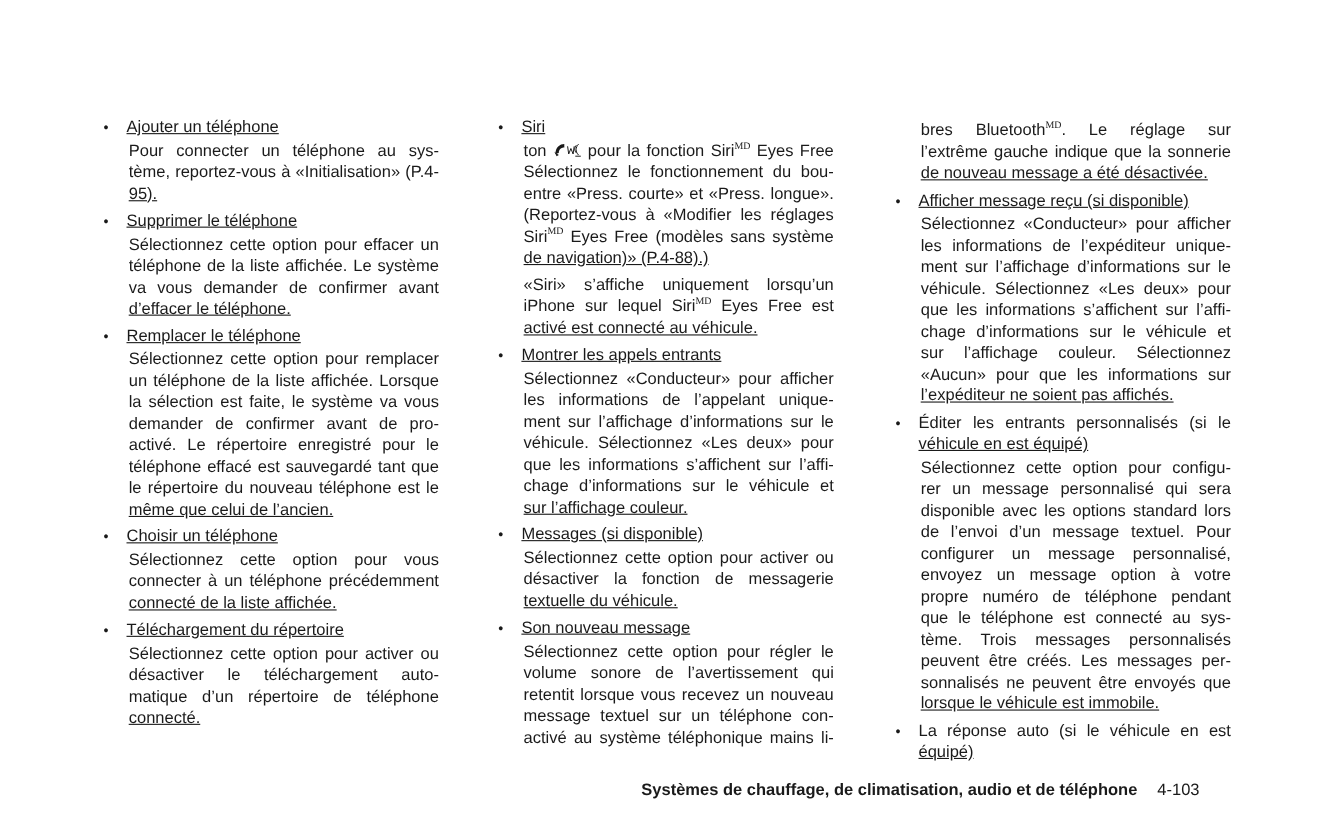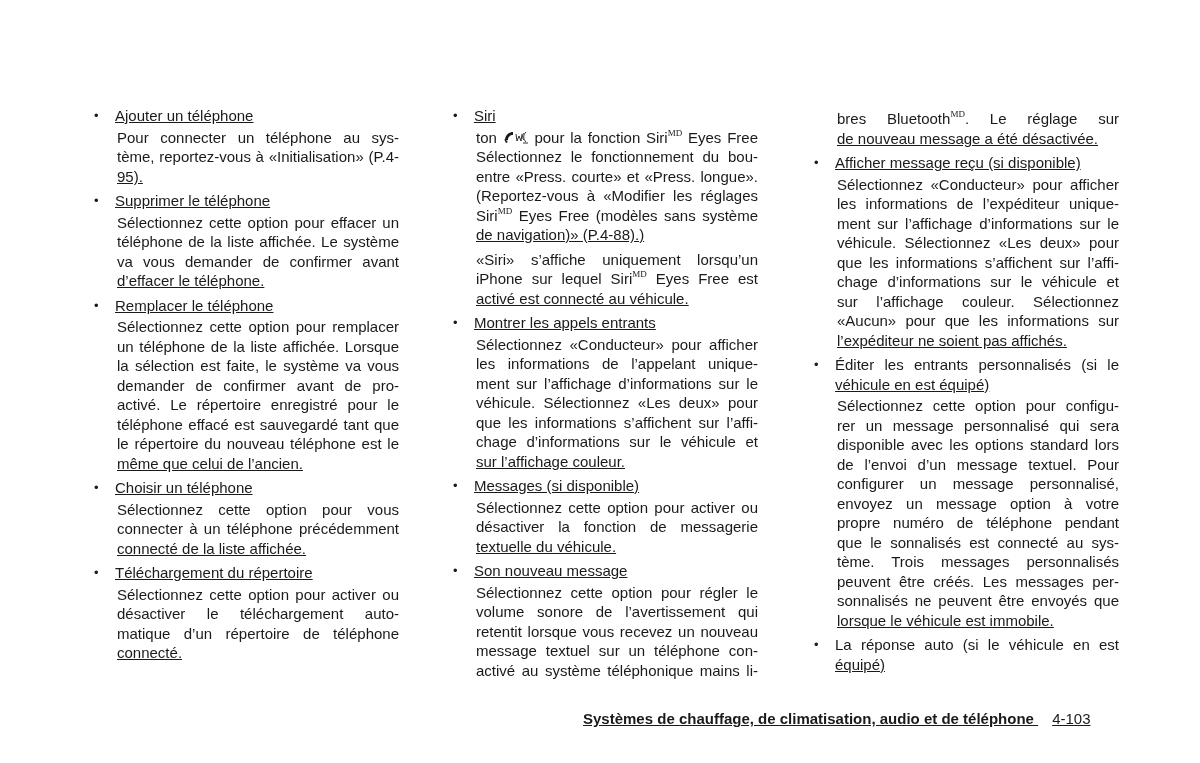--- a/index.html
+++ b/index.html
@@ -12,21 +12,21 @@
   .item { position: relative; }
   .head { font-size: 15px; line-height: 19.5px; padding-left: 24px; position: relative; margin-bottom: 2px; }
   .bullet { position: absolute; left: 3px; top: 0; font-size: 13px; }
   .para { font-size: 15px; line-height: 19.5px; padding-left: 26px; text-align: justify;
           text-align-last: left; margin-bottom: 5px; }
   .para + .para { margin-top: 5px; }
   .l { display: block; text-align: justify; text-align-last: justify; white-space: nowrap; }
   .l.last { text-align-last: left; text-decoration: underline; }
   sup { font-size: 9px; line-height: 0; position: relative; top: -1px; font-family: Liberation Serif, serif; }
   .phone-icon { display: inline-block; width: 26px; height: 14px; vertical-align: -1px; }
-  #footer { position: absolute; left: 583px; top: 710px; font-size: 15px; white-space: nowrap; text-decoration: underline; }
+  #footer { position: absolute; left: 583px; top: 710px; font-size: 15px; white-space: nowrap; }
   #footer-title { font-weight: bold; }
   #footer-page { margin-left: 14px; }
 </style>
 </head>
 <body>
 
 <div id="col1" class="col">
     <div class="item">
       <div class="head">
         <span class="bullet">•</span>
@@ -153,20 +153,21 @@
         <span class="l">retentit lorsque vous recevez un nouveau</span>
         <span class="l">message textuel sur un téléphone con-</span>
         <span class="l">activé au système téléphonique mains li-</span>
       </div>
     </div>
   </div>
 <div id="col3" class="col">
     <div class="item">
       <div class="para">
         <span class="l">bres Bluetooth<sup>MD</sup>. Le réglage sur</span>
+        <span class="l">l’extrême gauche indique que la sonnerie</span>
         <span class="l last">de nouveau message a été désactivée.</span>
       </div>
     </div>
     <div class="item">
       <div class="head">
         <span class="bullet">•</span>
         <span class="l last">Afficher message reçu (si disponible)</span>
       </div>
       <div class="para">
         <span class="l">Sélectionnez «Conducteur» pour afficher</span>
@@ -187,21 +188,21 @@
         <span class="l last">véhicule en est équipé)</span>
       </div>
       <div class="para">
         <span class="l">Sélectionnez cette option pour configu-</span>
         <span class="l">rer un message personnalisé qui sera</span>
         <span class="l">disponible avec les options standard lors</span>
         <span class="l">de l’envoi d’un message textuel. Pour</span>
         <span class="l">configurer un message personnalisé,</span>
         <span class="l">envoyez un message option à votre</span>
         <span class="l">propre numéro de téléphone pendant</span>
-        <span class="l">que le sonnalisés est connecté au sys-</span>
+        <span class="l">que le téléphone est connecté au sys-</span>
         <span class="l">tème. Trois messages personnalisés</span>
         <span class="l">peuvent être créés. Les messages per-</span>
         <span class="l">sonnalisés ne peuvent être envoyés que</span>
         <span class="l last">lorsque le véhicule est immobile.</span>
       </div>
     </div>
     <div class="item">
       <div class="head">
         <span class="bullet">•</span>
         <span class="l">La réponse auto (si le véhicule en est</span>

